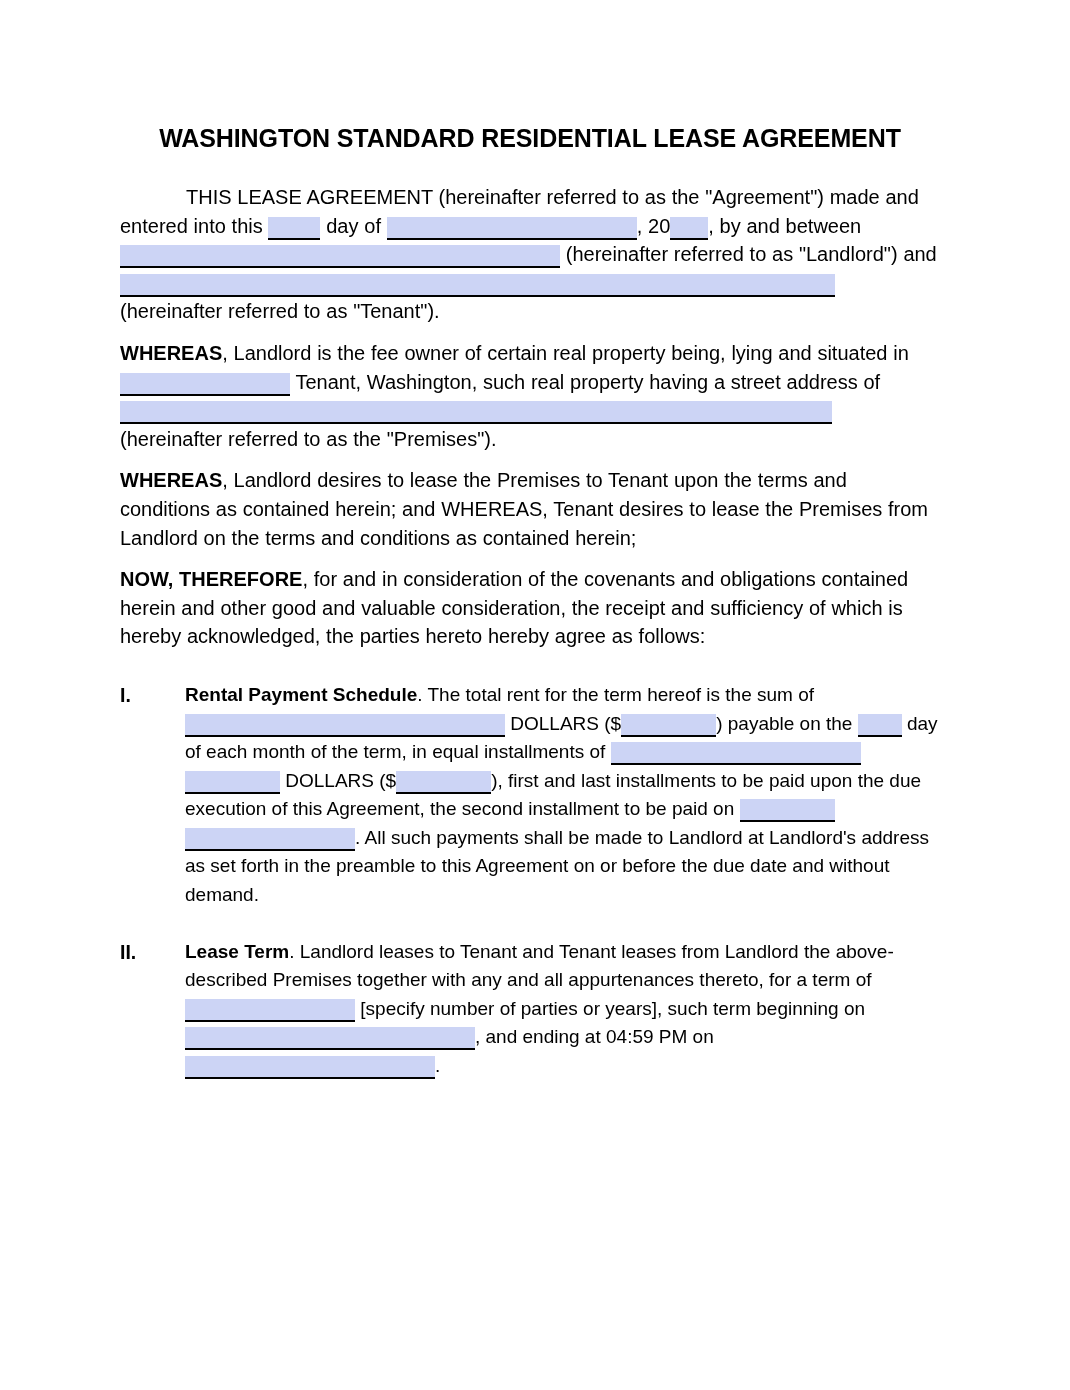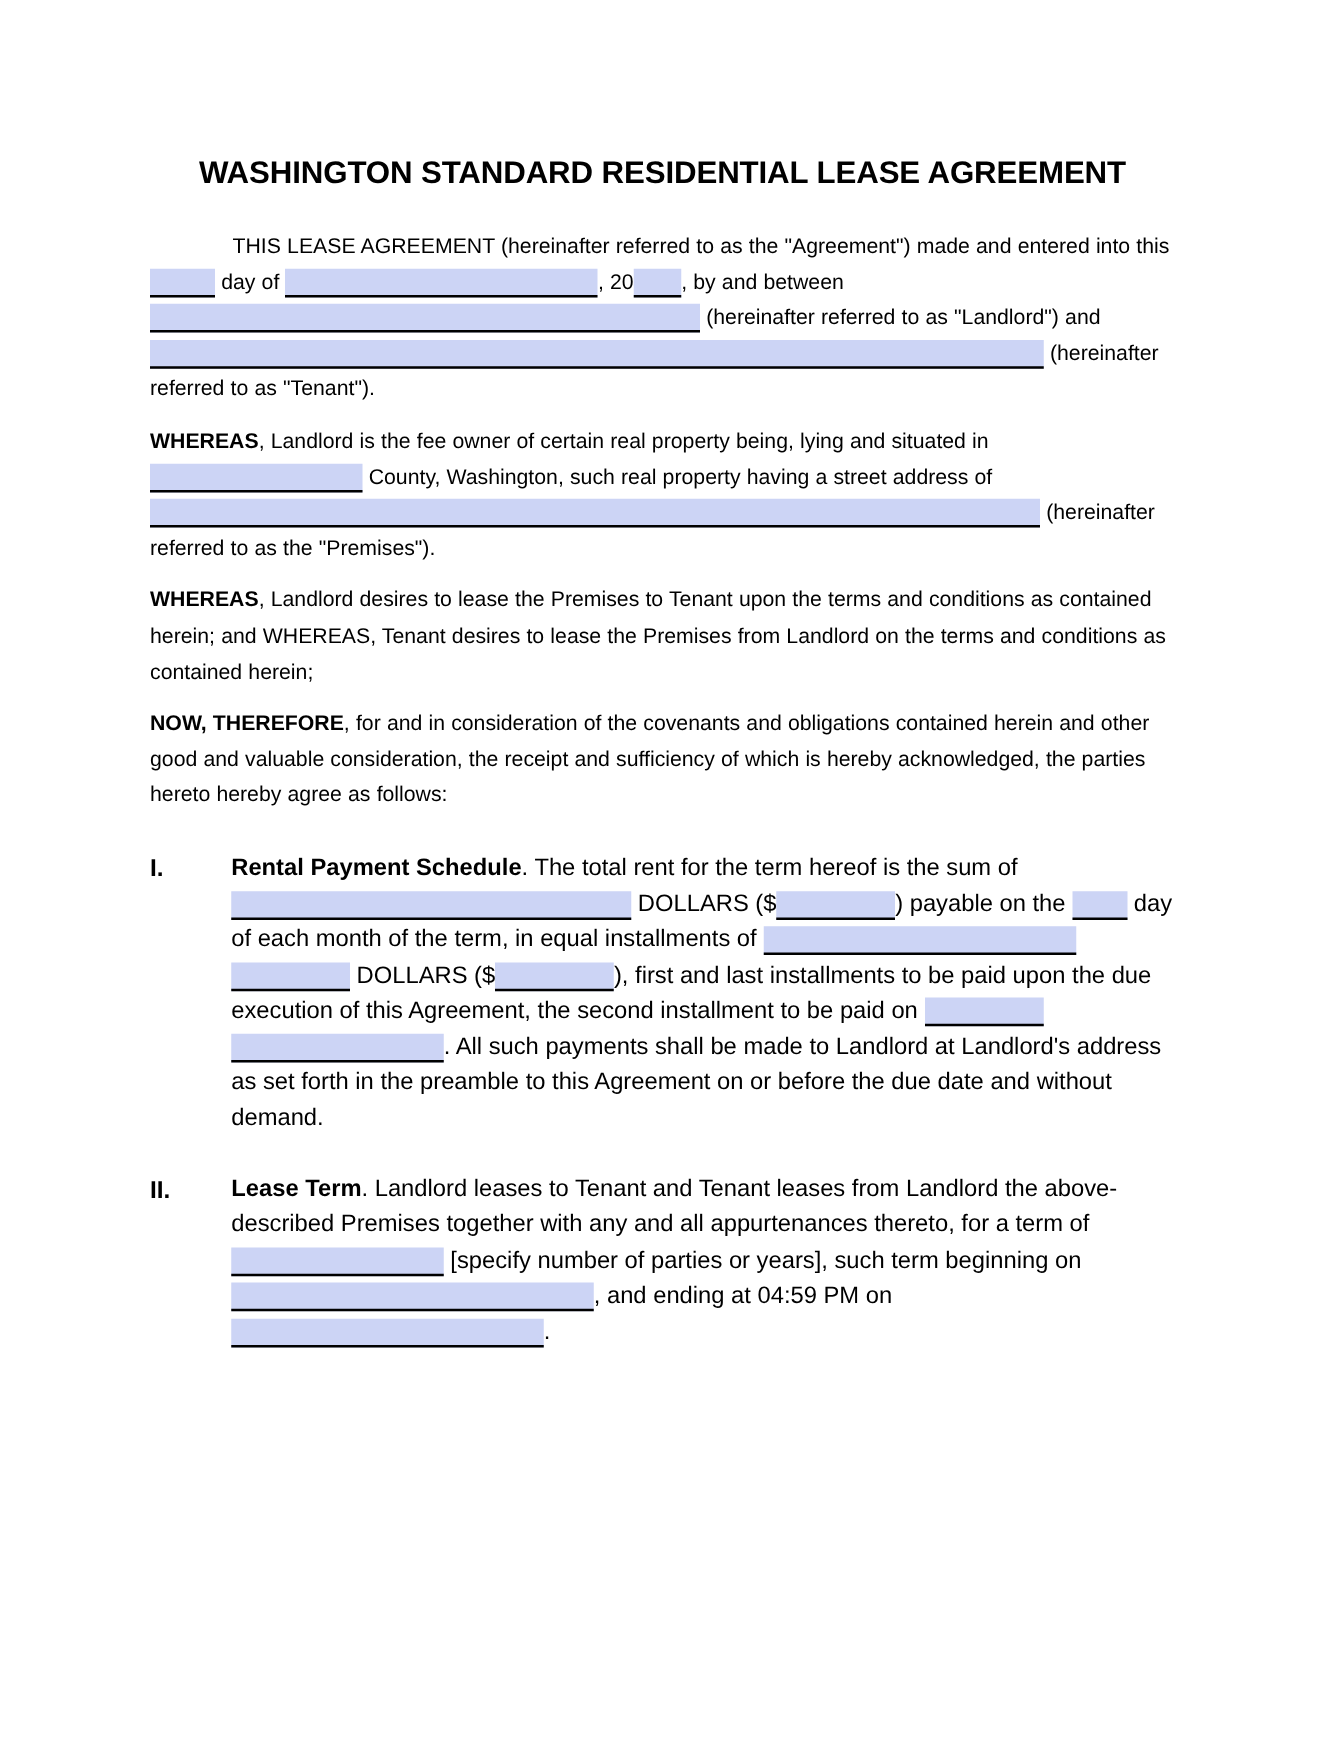--- a/index.html
+++ b/index.html
@@ -31,21 +31,21 @@
     font-size: 25px;
     font-weight: bold;
     text-align: center;
     line-height: 41px;
     letter-spacing: -0.1px;
     margin: 0 0 24px 0;
     padding: 0 30px;
   }
 
   p.para {
-    font-size: 17px;
+    font-size: 20px;
     line-height: 28.6px;
     margin: 0 0 13px 0;
     text-align: left;
     word-spacing: 0.2px;
   }
   p.para.indent-first { text-indent: 66px; }
 
   .b { font-weight: bold; }
 
   
@@ -130,21 +130,21 @@
       <span>(hereinafter referred to as "Landlord")</span>
       <span>and</span>
       <span class="blank w-6xl"></span>
       <span>(hereinafter referred to as "Tenant").</span>
     </p>
 
 
     <p class="para">
       <span class="b">WHEREAS</span><span>, Landlord is the fee owner of certain real property being, lying and situated in</span>
       <span class="blank w-lg"></span>
-      <span>County, Washington, such real property having a street address of</span>
+      <span>Tenant, Washington, such real property having a street address of</span>
       <span class="blank w-addr"></span>
       <span>(hereinafter referred to as the "Premises").</span>
     </p>
 
     <p class="para">
       <span class="b">WHEREAS</span><span>, Landlord desires to lease the Premises to Tenant upon the terms and conditions as contained herein; and WHEREAS, Tenant desires to lease the Premises from Landlord on the terms and conditions as contained herein;</span>
     </p>
 
     <p class="para">
       <span class="b">NOW, THEREFORE</span><span>, for and in consideration of the covenants and obligations contained herein and other good and valuable consideration, the receipt and sufficiency of which is hereby acknowledged, the parties hereto hereby agree as follows:</span>

